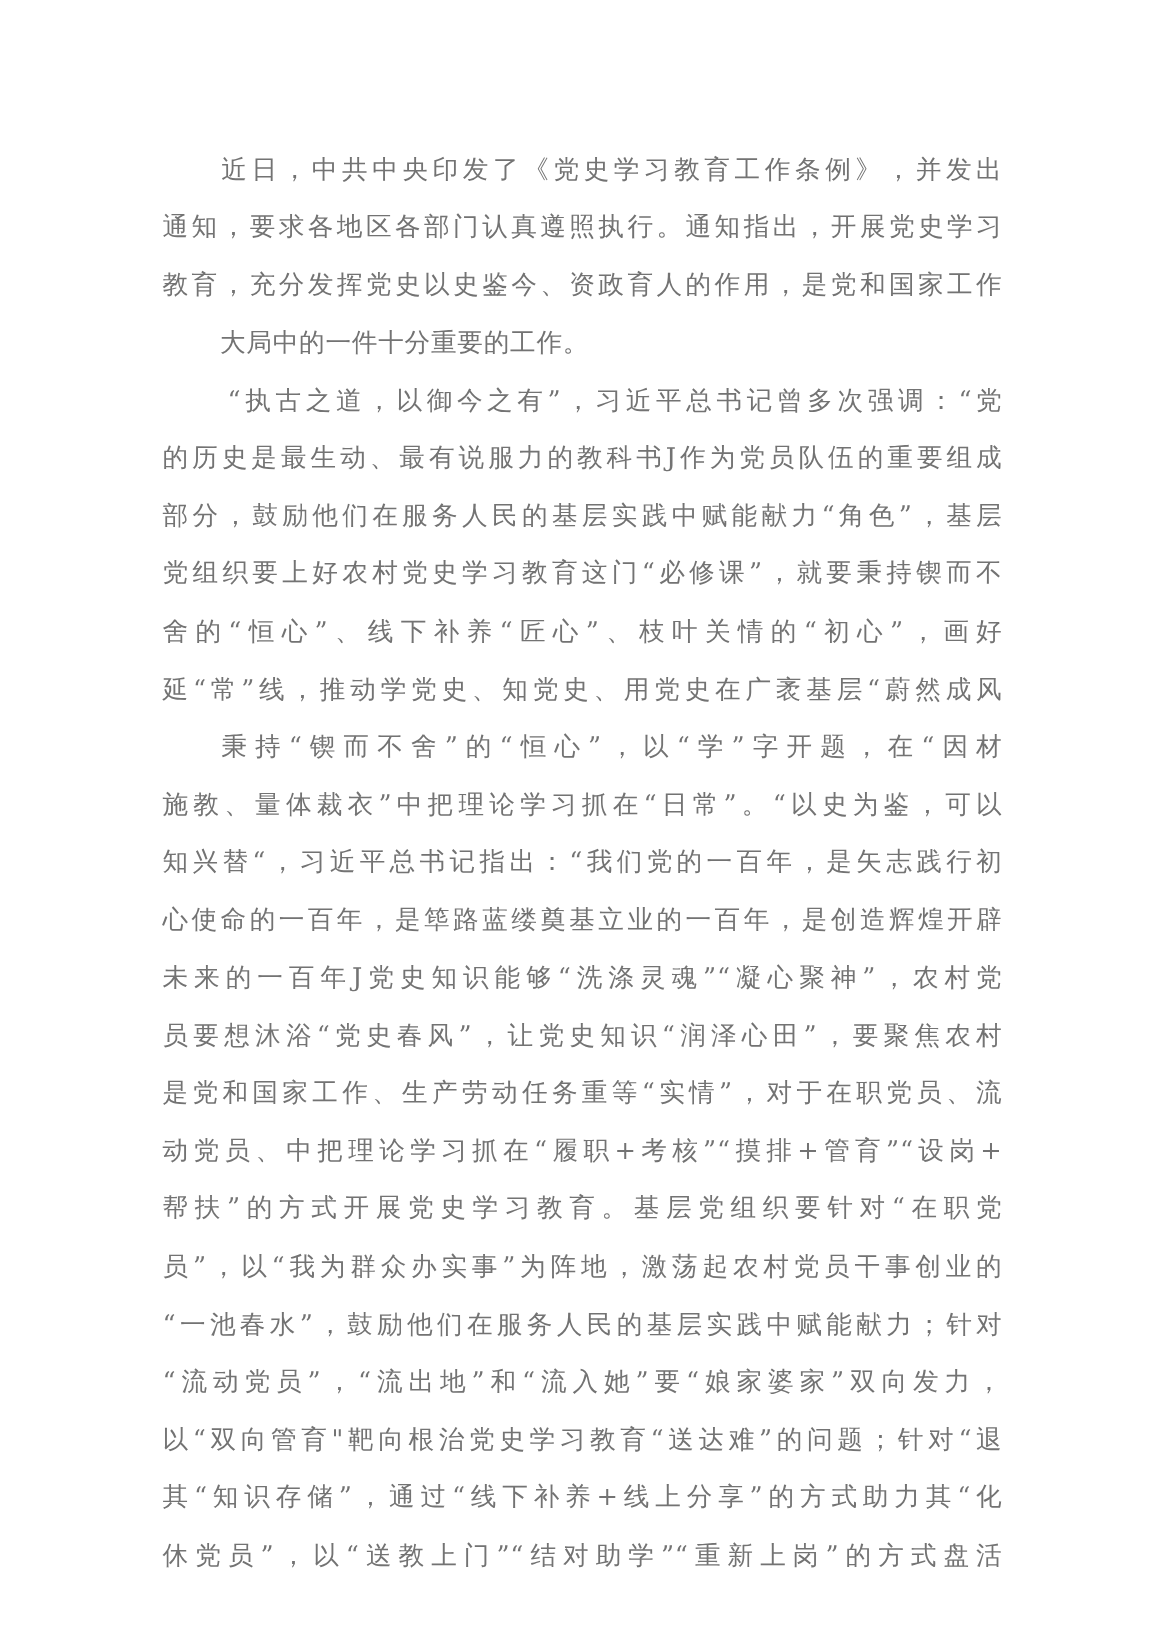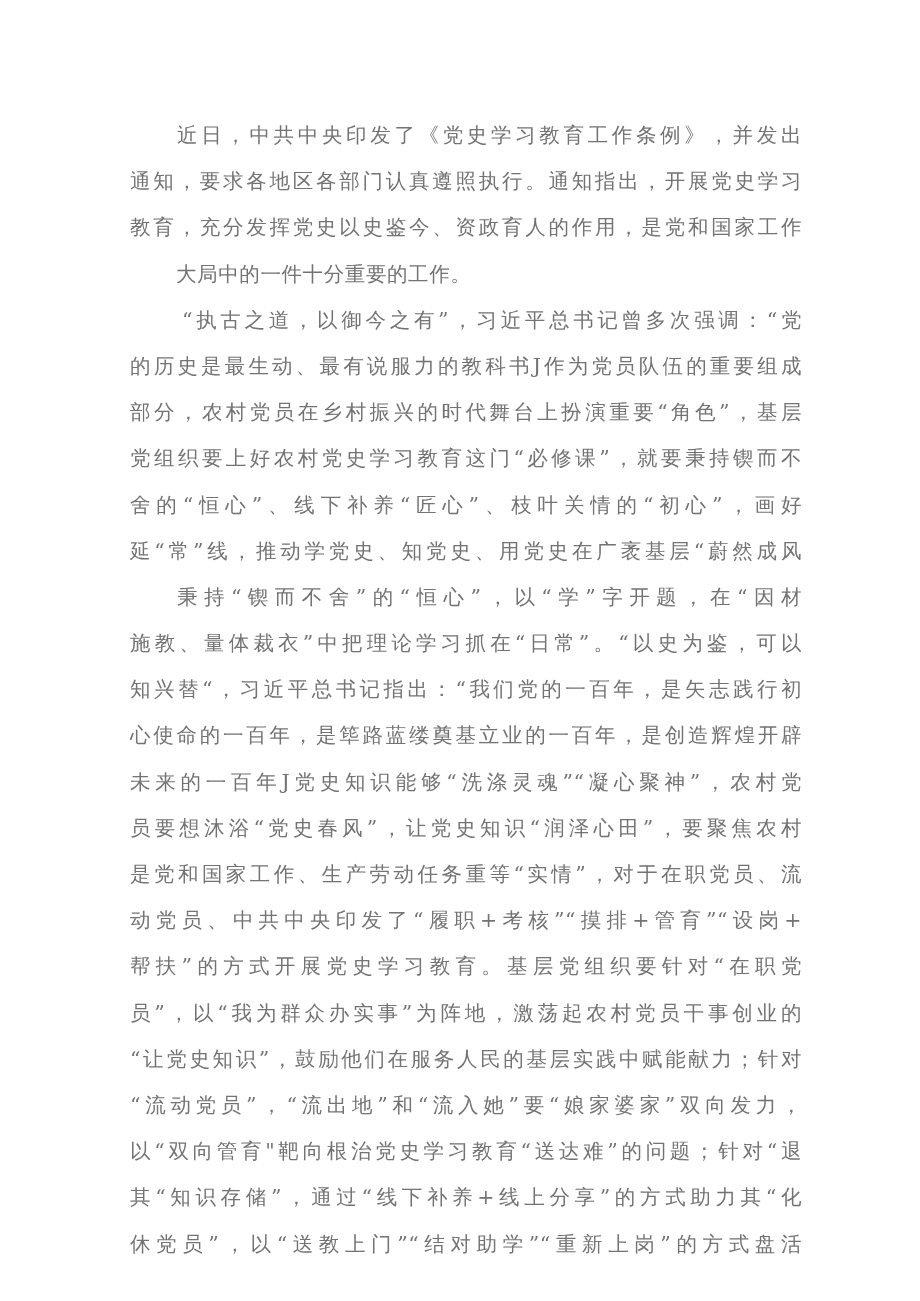--- a/index.html
+++ b/index.html
@@ -21,35 +21,35 @@
 <div class="page">
   <div>
     <span class="line indent">近日，中共中央印发了《党史学习教育工作条例》，并发出</span>
     <span class="line">通知，要求各地区各部门认真遵照执行。通知指出，开展党史学习</span>
     <span class="line">教育，充分发挥党史以史鉴今、资政育人的作用，是党和国家工作</span>
     <span class="line last">大局中的一件十分重要的工作。</span>
   </div>
   <div>
     <span class="line indent2">“执古之道，以御今之有”，习近平总书记曾多次强调：“党</span>
     <span class="line">的历史是最生动、最有说服力的教科书J作为党员队伍的重要组成</span>
-    <span class="line">部分，农村党员在乡村振兴的时代舞台上扮演重要“角色”，基层</span>
+    <span class="line">部分，鼓励他们在服务人民的基层实践中赋能献力“角色”，基层</span>
     <span class="line">党组织要上好农村党史学习教育这门“必修课”，就要秉持锲而不</span>
     <span class="line">舍的“恒心”、线下补养“匠心”、枝叶关情的“初心”，画好</span>
     <span class="line">延“常”线，推动学党史、知党史、用党史在广袤基层“蔚然成风</span>
   </div>
   <div>
     <span class="line indent">秉持“锲而不舍”的“恒心”，以“学”字开题，在“因材</span>
     <span class="line">施教、量体裁衣”中把理论学习抓在“日常”。“以史为鉴，可以</span>
     <span class="line">知兴替“，习近平总书记指出：“我们党的一百年，是矢志践行初</span>
     <span class="line">心使命的一百年，是筚路蓝缕奠基立业的一百年，是创造辉煌开辟</span>
     <span class="line">未来的一百年J党史知识能够“洗涤灵魂”“凝心聚神”，农村党</span>
     <span class="line">员要想沐浴“党史春风”，让党史知识“润泽心田”，要聚焦农村</span>
     <span class="line">是党和国家工作、生产劳动任务重等“实情”，对于在职党员、流</span>
-    <span class="line">动党员、中共中央印发了“履职+考核”“摸排+管育”“设岗+</span>
+    <span class="line">动党员、中把理论学习抓在“履职+考核”“摸排+管育”“设岗+</span>
     <span class="line">帮扶”的方式开展党史学习教育。基层党组织要针对“在职党</span>
     <span class="line">员”，以“我为群众办实事”为阵地，激荡起农村党员干事创业的</span>
-    <span class="line">“让党史知识”，鼓励他们在服务人民的基层实践中赋能献力；针对</span>
+    <span class="line">“一池春水”，鼓励他们在服务人民的基层实践中赋能献力；针对</span>
     <span class="line">“流动党员”，“流出地”和“流入她”要“娘家婆家”双向发力，</span>
     <span class="line">以“双向管育"靶向根治党史学习教育“送达难”的问题；针对“退</span>
     <span class="line">其“知识存储”，通过“线下补养+线上分享”的方式助力其“化</span>
     <span class="line">休党员”，以“送教上门”“结对助学”“重新上岗”的方式盘活</span>
   </div>
 </div>
 
 </body></html>

